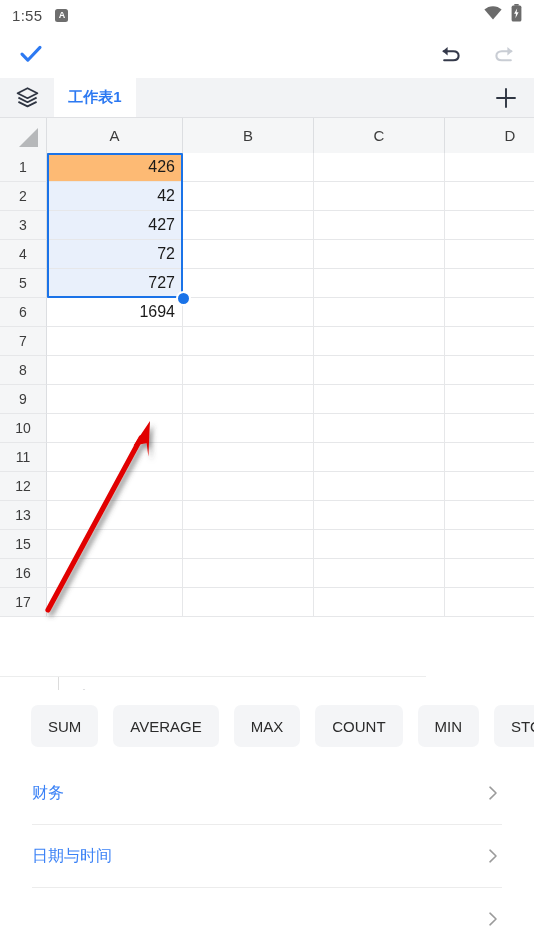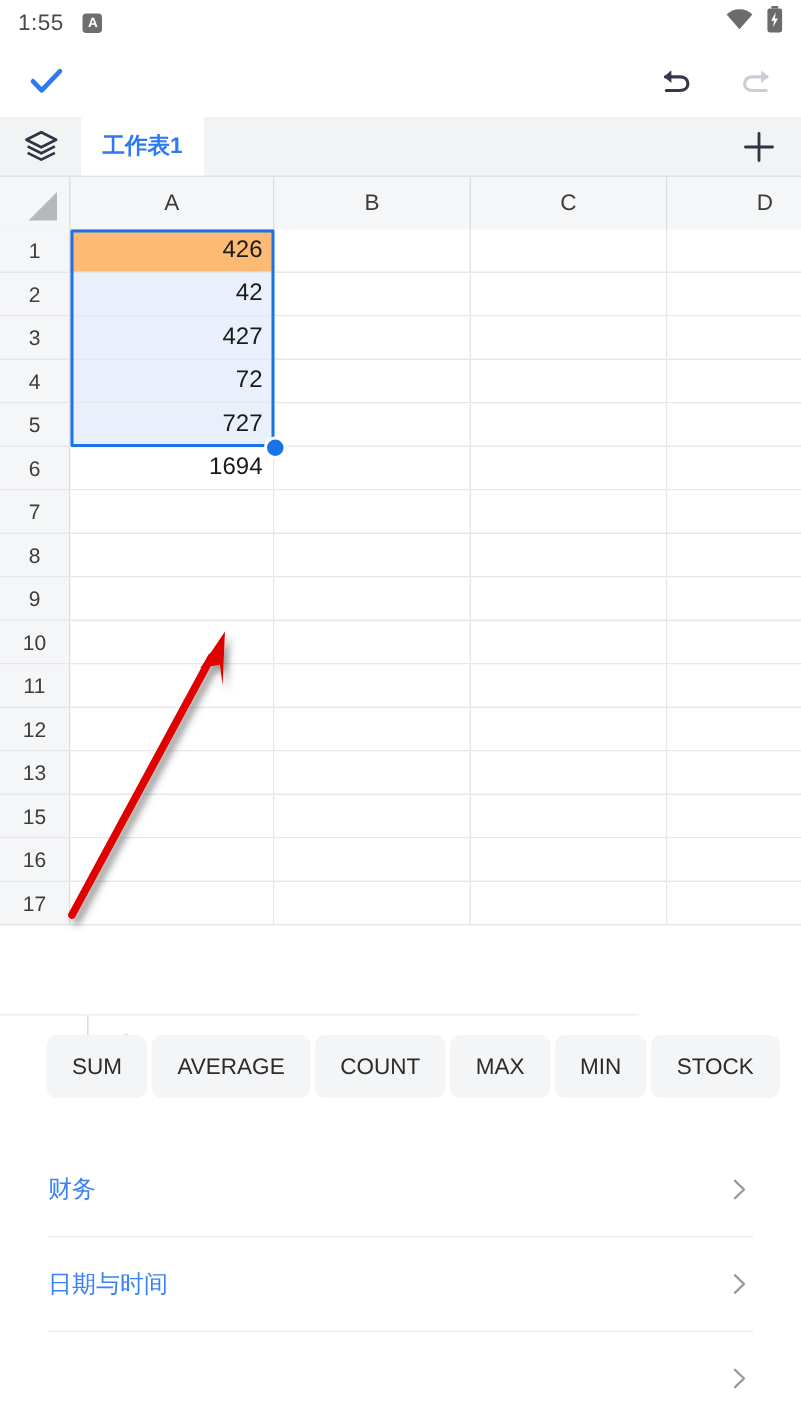--- a/index.html
+++ b/index.html
@@ -137,21 +137,21 @@
   .tb-ic { width: 49px; }
   .tb-active::after {
     content: ""; position: absolute; bottom: 1px; left: 50%;
     transform: translateX(-50%);
     width: 26px; height: 3px; background: #1d1d1d; border-radius: 1px;
   }
 
   
   .chips {
     position: absolute; top: 690px; left: 0; width: 534px; height: 72px;
-    display: flex; align-items: flex-start; gap: 3px; padding-left: 31px;
+    display: flex; align-items: center; gap: 15px; padding-left: 31px;
     background: #fff; overflow: hidden;
   }
   .chip {
     flex: 0 0 auto; height: 42px; padding: 0 17px;
     background: #f4f5f7; border-radius: 7px;
     display: flex; align-items: center; justify-content: center;
     font-size: 15px; color: #2b2b2b; white-space: nowrap;
   }
 
   
@@ -427,22 +427,22 @@
     <span class="tb-item tb-ic tb-active">
       <svg width="24" height="24" viewBox="0 0 24 24">
         <path d="M18 5.4 H6.2 L12.4 12.2 L6.2 19 H18.2" fill="none" stroke="#2f3542" stroke-width="1.9" stroke-linejoin="round" stroke-linecap="round"></path>
       </svg>
     </span>
   </div>
 
   <div class="chips" id="chips-row">
       <div class="chip">SUM</div>
       <div class="chip">AVERAGE</div>
+      <div class="chip">MAX</div>
       <div class="chip">COUNT</div>
-      <div class="chip">MAX</div>
       <div class="chip">MIN</div>
       <div class="chip">STOCK</div>
     </div>
 
   <div class="cat-list" id="cat-list">
       <div class="cat-row">
         <span class="cat-label">财务</span>
         <span class="cat-chev">
           <svg width="18" height="18" viewBox="0 0 18 18">
             <path d="M6 3.2 L12 9 L6 14.8" fill="none" stroke="#9b9b9b" stroke-width="1.6" stroke-linecap="round" stroke-linejoin="round"></path>

